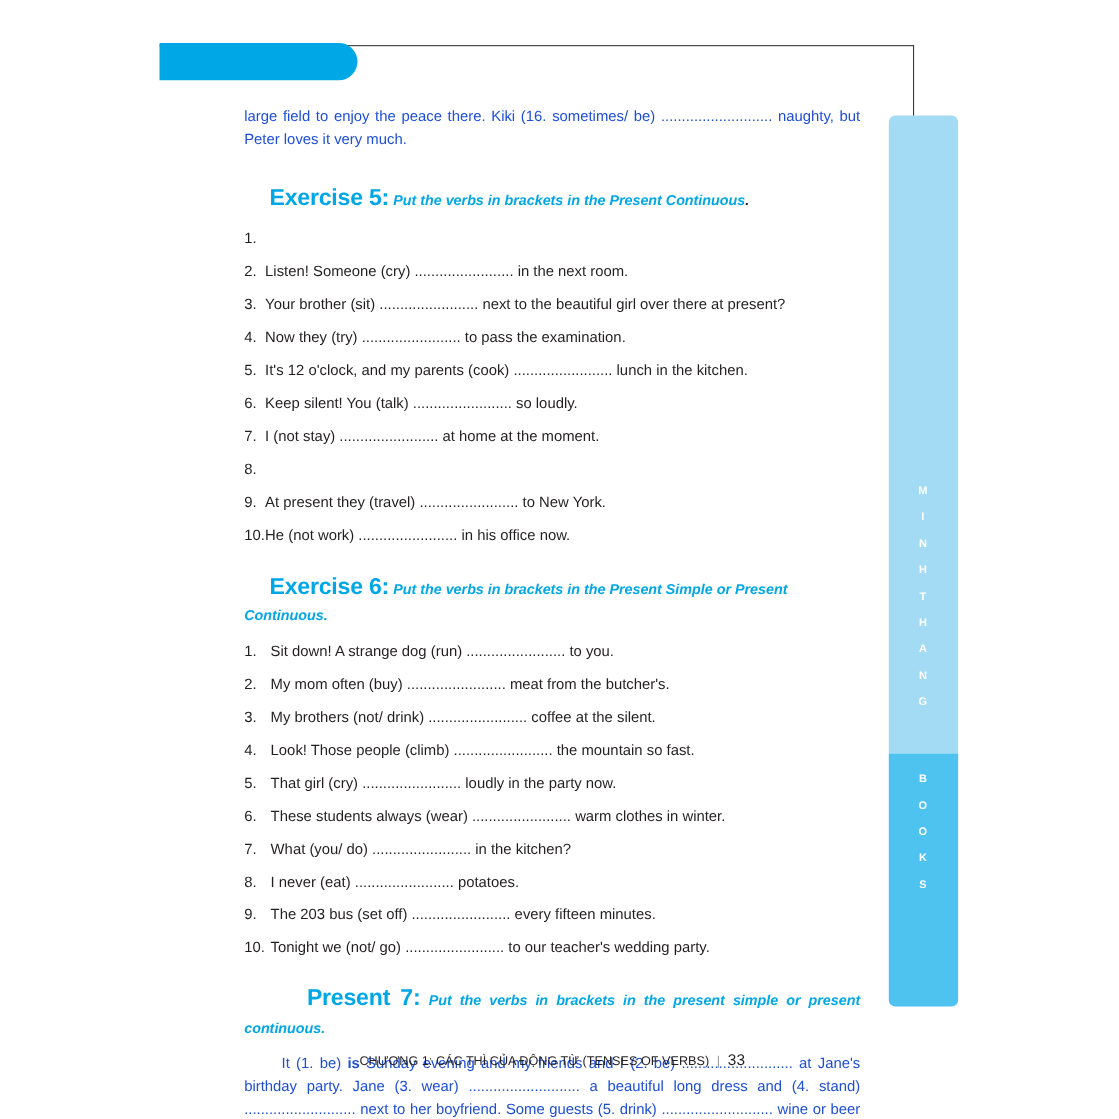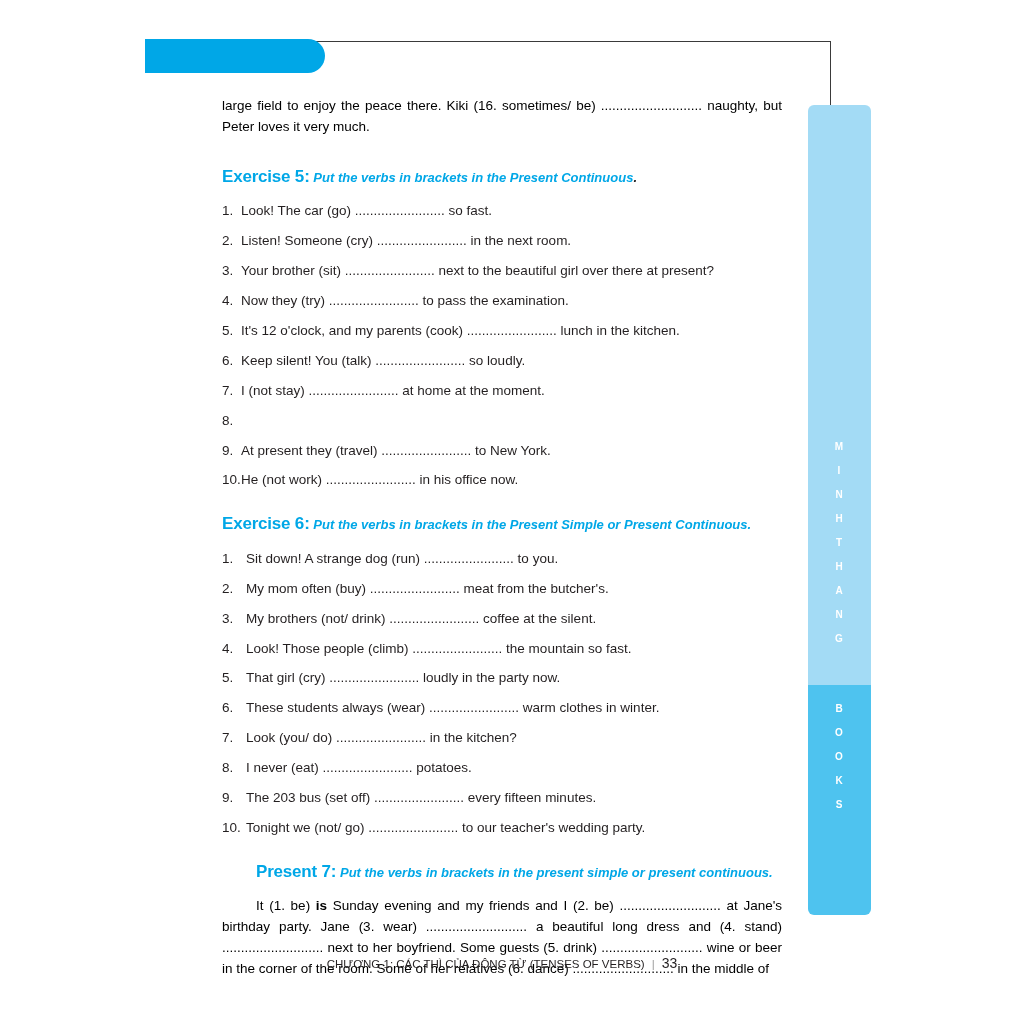--- a/index.html
+++ b/index.html
@@ -95,37 +95,38 @@
   .content {
     position: absolute;
     left: 222px;
     top: 96px;
     width: 560px;
   }
   p {
     margin: 0;
     font-size: 13.5px;
     line-height: 1.55;
-    color: #000000;
+    color: #1d4ed8;
   }
   .para-justify {
     text-align: justify;
   }
   .intro {
     margin-bottom: 26px;
   }
   .ex-head {
     margin-top: 4px;
     margin-bottom: 11px;
     color: #00a7e7;
     font-weight: bold;
   }
   .ex-head .label {
-    font-size: 17px;
+    font-size: 21px;
     letter-spacing: -0.2px;
+    margin-left: 23px;
   }
   .ex-head .desc {
     font-size: 13px;
     font-style: italic;
   }
   .ex-head .desc-dark {
     color: #231f20;
   }
   ol.qlist {
     margin: 0;
@@ -214,21 +215,20 @@
     <p class="intro para-justify">large field to enjoy the peace there. Kiki (16. sometimes/ be) ........................... naughty, but Peter loves it very much.</p>
 
     <div class="block">
       <p class="ex-head">
         <span class="label">Exercise 5:</span>
         <span class="desc">Put the verbs in brackets in the Present Continuous</span><span class="desc desc-dark">.</span>
       </p>
       <ol class="qlist tight">
         <li>
             <span class="num">1.</span>
-            <span>Look! The car (go) ........................ so fast.</span>
           </li>
         <li>
             <span class="num">2.</span>
             <span>Listen! Someone (cry) ........................ in the next room.</span>
           </li>
         <li>
             <span class="num">3.</span>
             <span>Your brother (sit) ........................ next to the beautiful girl over there at present?</span>
           </li>
         <li>
@@ -286,21 +286,21 @@
         <li>
             <span class="num">5.</span>
             <span>That girl (cry) ........................ loudly in the party now.</span>
           </li>
         <li>
             <span class="num">6.</span>
             <span>These students always (wear) ........................ warm clothes in winter.</span>
           </li>
         <li>
             <span class="num">7.</span>
-            <span>Look (you/ do) ........................ in the kitchen?</span>
+            <span>What (you/ do) ........................ in the kitchen?</span>
           </li>
         <li>
             <span class="num">8.</span>
             <span>I never (eat) ........................ potatoes.</span>
           </li>
         <li>
             <span class="num">9.</span>
             <span>The 203 bus (set off) ........................ every fifteen minutes.</span>
           </li>
         <li>

